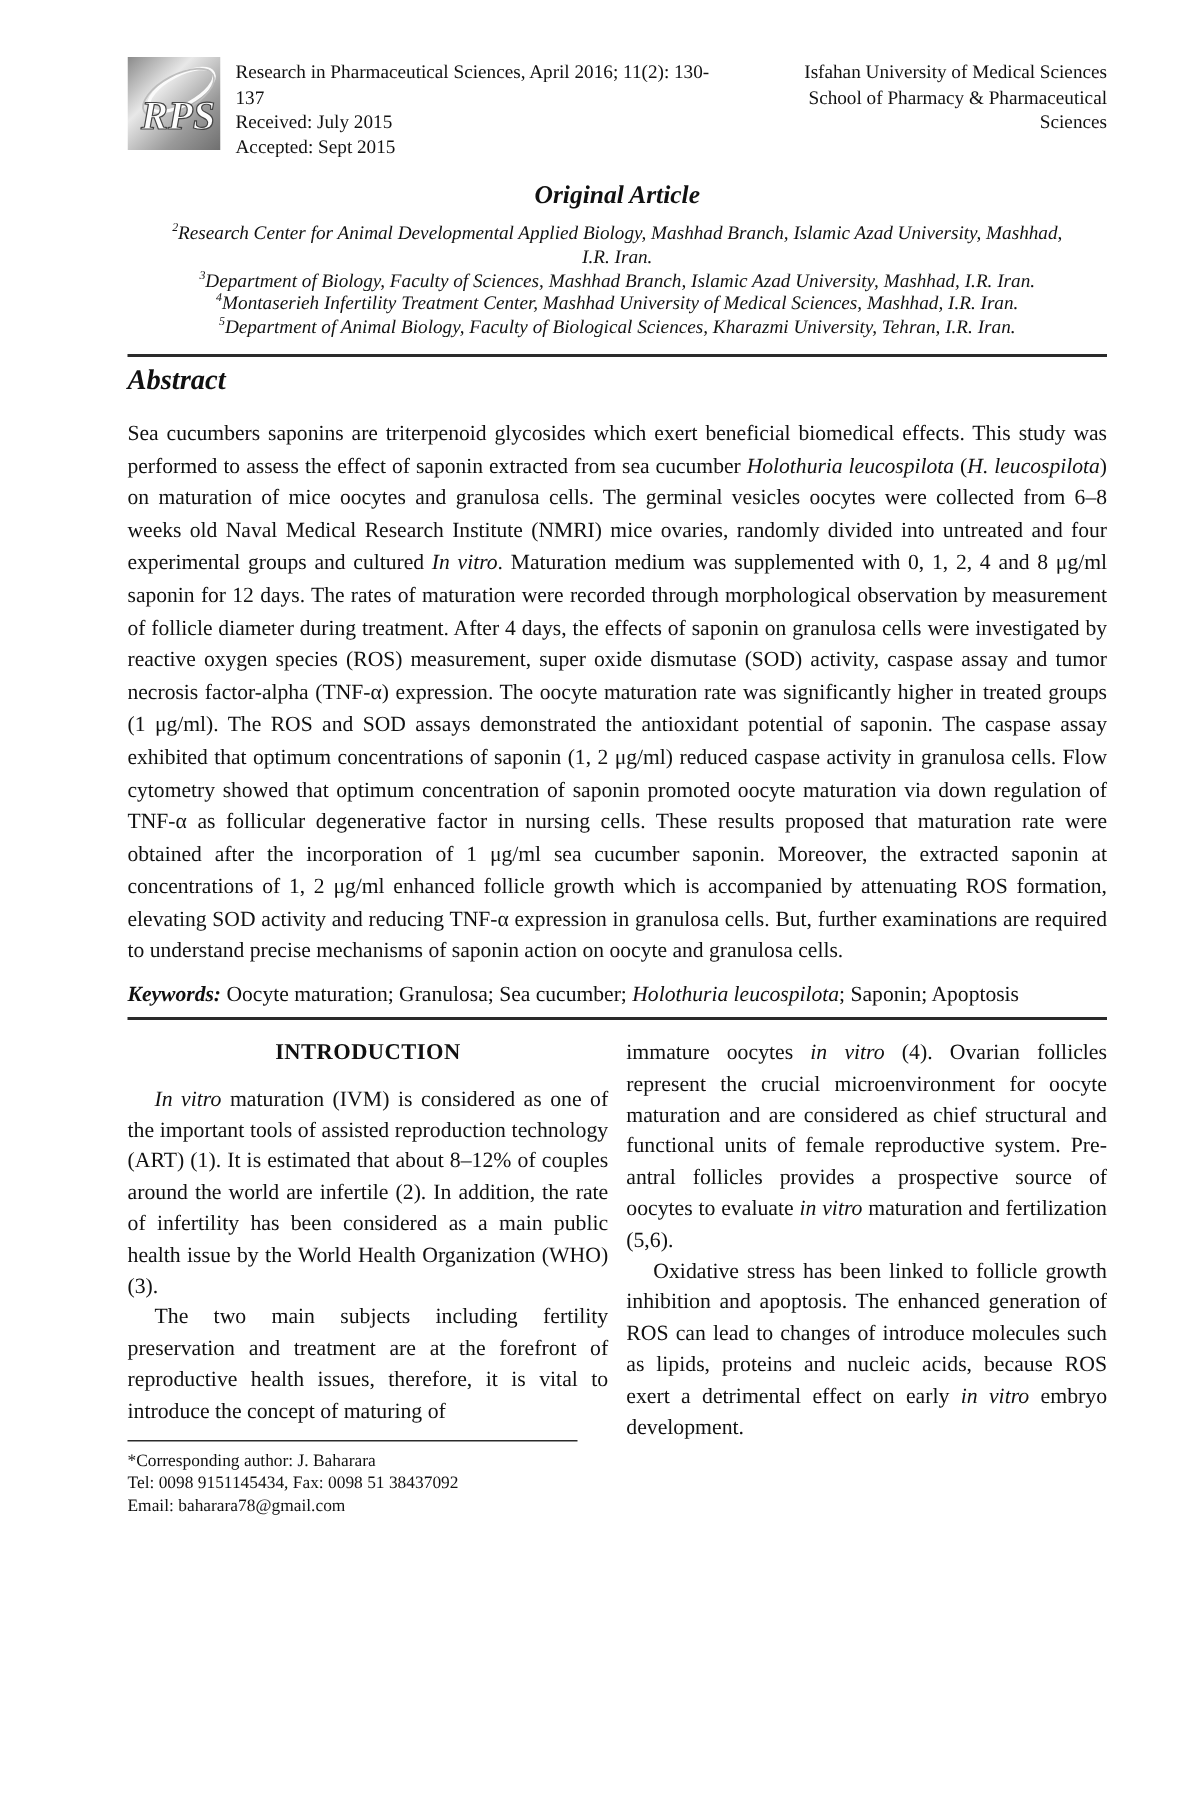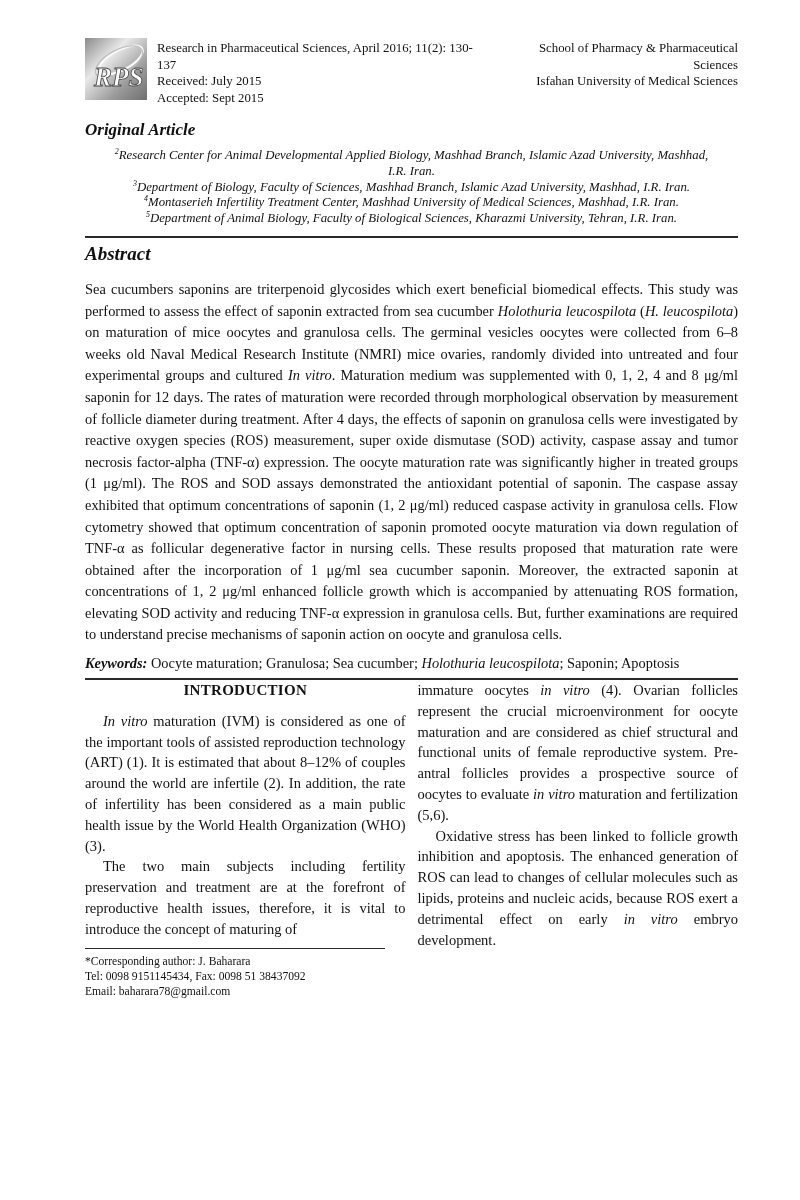--- a/index.html
+++ b/index.html
@@ -12,34 +12,34 @@
   .i{font-style:italic;}
   .bi{font-weight:bold;font-style:italic;}
   sup{font-size:0.62em;line-height:0;vertical-align:super;}
 
   
   .hdr{display:flex;justify-content:space-between;align-items:flex-start;}
   .hdr-left{display:flex;align-items:flex-start;gap:10px;}
   .logo{width:62px;height:62px;flex:0 0 auto;}
   .hdr-lines{font-size:12.8px;line-height:16.5px;padding-top:2px;}
   .hdr-right{font-size:12.8px;line-height:16.5px;text-align:right;padding-top:2px;}
-  .orig-article{text-align:left;font-size:17px;font-weight:bold;font-style:italic;margin-top:14px;}
+  .orig-article{text-align:center;font-size:17px;font-weight:bold;font-style:italic;margin-top:14px;}
 
   
   .title{margin-top:40px;text-align:center;font-size:21px;font-weight:bold;line-height:29px;}
   .authors{margin-top:13px;text-align:center;font-size:15.5px;font-weight:bold;line-height:22px;}
   .affils{margin-top:8px;text-align:center;font-size:12.8px;font-style:italic;line-height:15.8px;}
 
   .rule{border:none;border-top:2px solid #2a2a2a;margin:9px 0 0 0;}
   .abs-head{margin-top:5px;text-align:left;font-size:19px;font-weight:bold;font-style:italic;}
   .abs-body{margin-top:14px;font-size:14.4px;line-height:21.6px;text-align:justify;}
   .kw{margin-top:9px;font-size:14.4px;}
 
   
-  .cols{display:flex;gap:12px;}
+  .cols{margin-top:12px;display:flex;gap:12px;}
   .col{flex:1 1 0;font-size:14.5px;line-height:20.8px;text-align:justify;}
   .intro-head{text-align:center;font-weight:bold;font-size:15px;letter-spacing:0.3px;margin-bottom:10px;text-align-last:center;}
   .col p{margin:0;}
   .col p.ind{text-indent:18px;}
   .footnote{margin-top:8px;}
   .fn-rule{border:none;border-top:1.6px solid #2a2a2a;width:300px;margin:0 0 5px 0;}
   .fn{font-size:11.6px;line-height:15.2px;text-align:left;}
 </style>
 </head>
 <body>
@@ -64,22 +64,22 @@
           <text x="9" y="48" font-family="Liberation Serif, serif" font-style="italic" font-weight="bold" font-size="27" fill="#fdfdfd" stroke="#444" stroke-width="0.8">RPS</text>
         </svg>
       </span>
       <div class="hdr-lines">
         <div>Research in Pharmaceutical Sciences, April 2016; 11(2): 130-137</div>
         <div>Received: July 2015</div>
         <div>Accepted: Sept 2015</div>
       </div>
     </div>
     <div class="hdr-right">
+      <div>Isfahan University of Medical Sciences</div>
       <div>School of Pharmacy &amp; Pharmaceutical Sciences</div>
-      <div>Isfahan University of Medical Sciences</div>
     </div>
   </div>
   <div class="orig-article">Original Article</div>
 
 
   <div class="affils">
     <div><sup>2</sup><span>Research Center for Animal Developmental Applied Biology, Mashhad Branch, Islamic Azad University, Mashhad,</span><br><span>I.R. Iran.</span></div>
     <div><sup>3</sup><span>Department of Biology, Faculty of Sciences, Mashhad Branch, Islamic Azad University, Mashhad, I.R. Iran.</span></div>
     <div><sup>4</sup><span>Montaserieh Infertility Treatment Center, Mashhad University of Medical Sciences, Mashhad, I.R. Iran.</span></div>
     <div><sup>5</sup><span>Department of Animal Biology, Faculty of Biological Sciences, Kharazmi University, Tehran, I.R. Iran.</span></div>
@@ -98,17 +98,17 @@
       <p class="ind"><span>The two main subjects including fertility preservation and treatment are at the forefront of reproductive health issues, therefore, it is vital to introduce the concept of maturing of</span></p>
       <div class="footnote">
         <hr class="fn-rule">
         <div class="fn">*Corresponding author: J. Baharara</div>
         <div class="fn">Tel: 0098 9151145434, Fax: 0098 51 38437092</div>
         <div class="fn">Email: baharara78@gmail.com</div>
       </div>
     </div>
     <div class="col">
       <p><span>immature oocytes </span><span class="i">in vitro</span><span> (4). Ovarian follicles represent the crucial microenvironment for oocyte maturation and are considered as chief structural and functional units of female reproductive system. Pre-antral follicles provides a prospective source of oocytes to evaluate </span><span class="i">in vitro</span><span> maturation and fertilization (5,6).</span></p>
-      <p class="ind"><span>Oxidative stress has been linked to follicle growth inhibition and apoptosis. The enhanced generation of ROS can lead to changes of cellular molecules such as lipids, proteins and nucleic acids, because ROS exert a detrimental effect on early </span><span class="i">in vitro</span><span> embryo development.</span></p>
+      <p class="ind"><span>Oxidative stress has been linked to follicle growth inhibition and apoptosis. The enhanced generation of ROS can lead to changes of introduce molecules such as lipids, proteins and nucleic acids, because ROS exert a detrimental effect on early </span><span class="i">in vitro</span><span> embryo development.</span></p>
     </div>
   </div>
 
 </div>
 
 </body></html>

